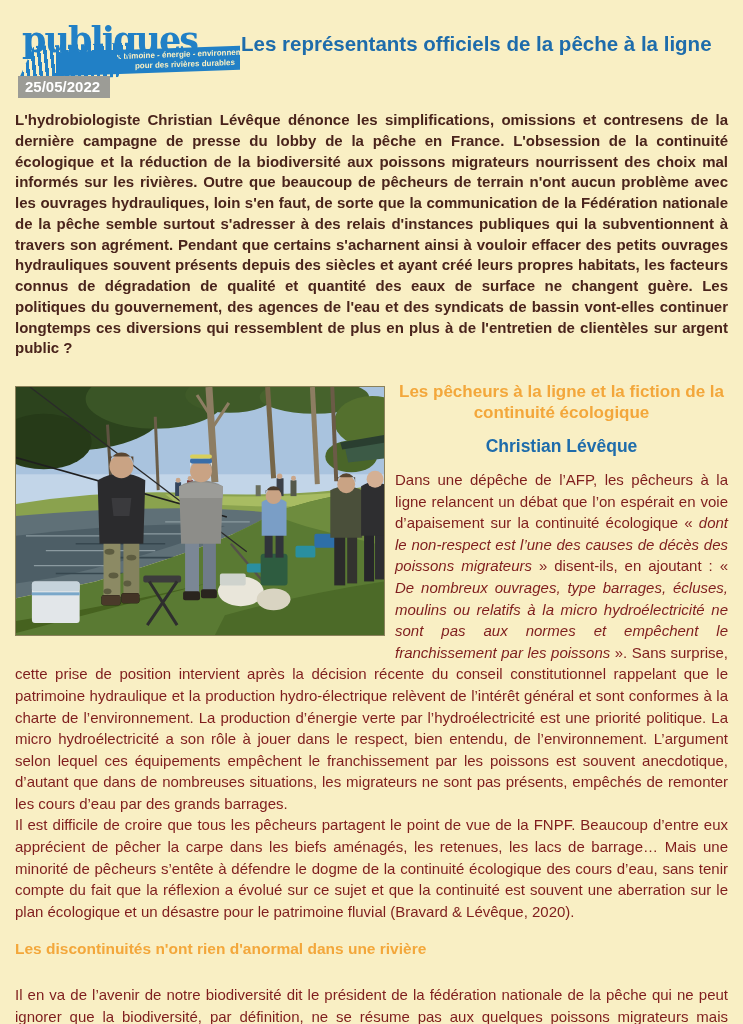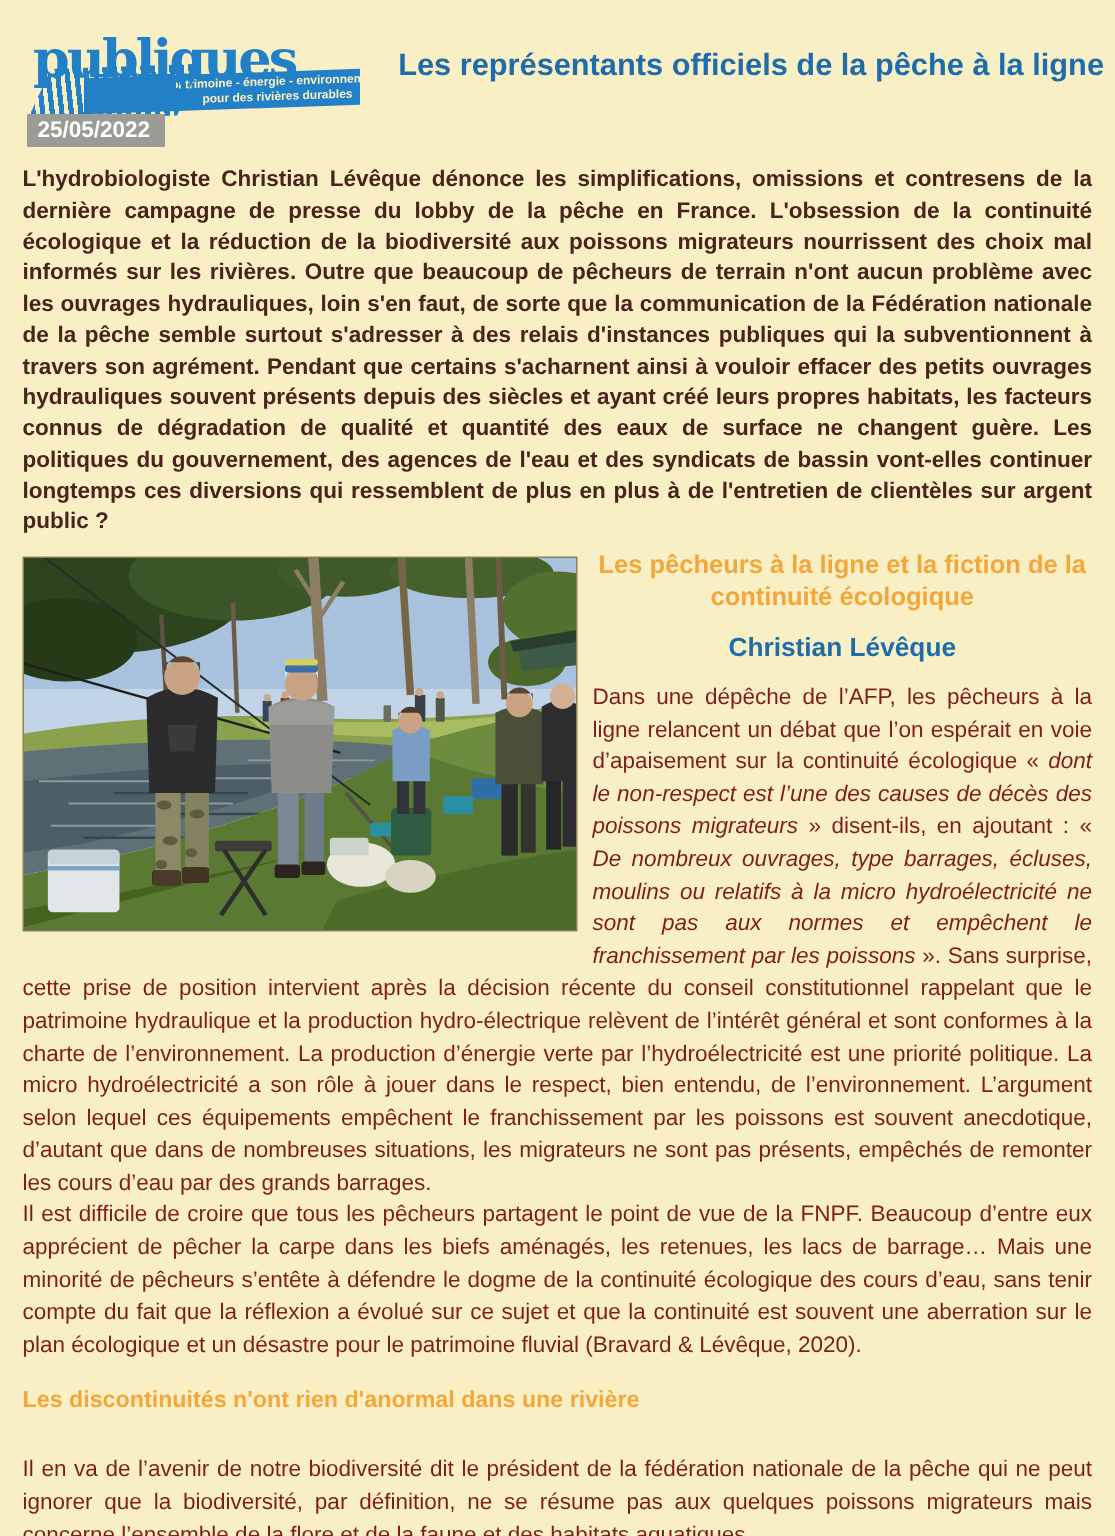--- a/index.html
+++ b/index.html
@@ -34,28 +34,28 @@
   .date-badge{
     position:absolute;left:18px;top:76px;
     background:#9c9c96;color:#ffffff;
     font-weight:bold;font-size:15px;
     padding:2px 10px 3px 7px;
   }
   .page-title{
     position:absolute;left:241px;top:31px;width:495px;
     color:#1e6cab;font-weight:bold;font-size:20.5px;line-height:1.25;
   }
-  .page-title div{white-space:nowrap;text-align:right;}
+  .page-title div{white-space:nowrap;}
 
   
   .content{padding:0 15px;}
   .intro{
     color:#4a241c;font-weight:bold;
     font-size:15px;line-height:1.385;text-align:justify;
-    margin:6px 0 8px;
+    margin:6px 0 23px;
   }
   .photo{
     float:left;width:370px;height:250px;
     margin:4px 10px 6px 0;
     border:1px solid #8a815a;box-sizing:border-box;
     display:block;
   }
   .section-heading{
     color:#f3a73b;font-weight:bold;font-size:17px;line-height:1.2;
     text-align:center;margin:6px 0 0;

